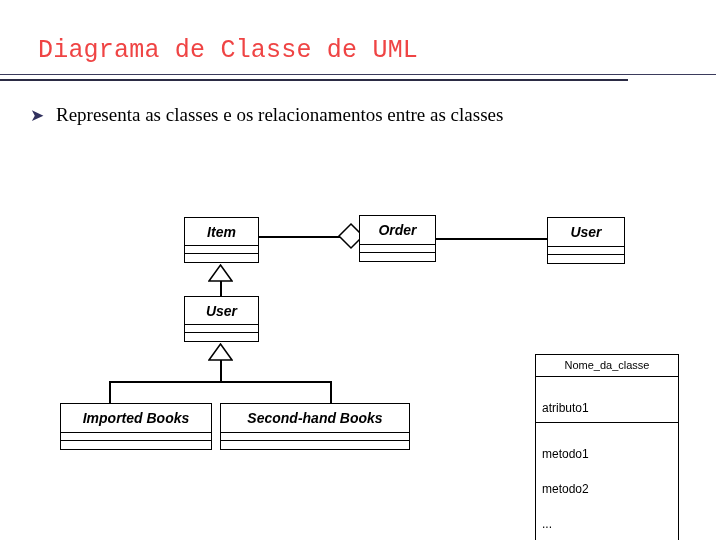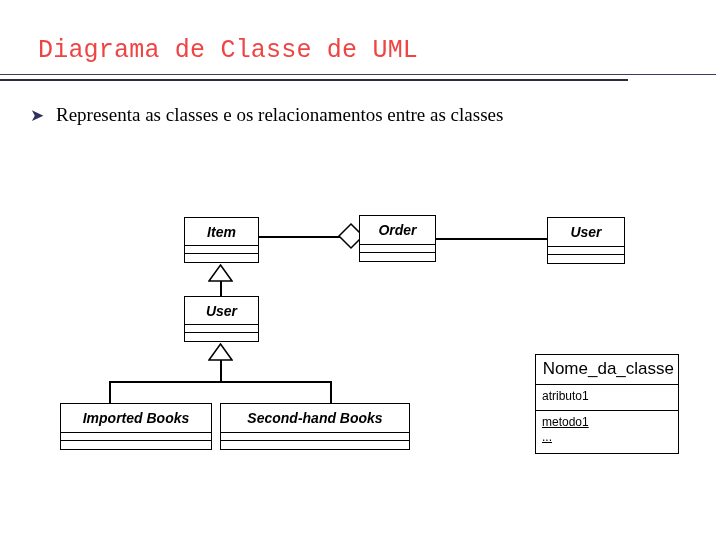--- a/index.html
+++ b/index.html
@@ -138,36 +138,35 @@
     top: 354px;
     width: 144px;
     box-sizing: border-box;
     border: 1.5px solid #000000;
     background: #ffffff;
     font-family: "Liberation Sans", sans-serif;
     font-size: 12px;
     color: #000000;
   }
   #legend-name {
-    text-align: right;
+    text-align: center;
     padding: 4px 4px 5px 4px;
     border-bottom: 1.5px solid #000000;
-    font-size: 17px;
+    font-size: 11px;
   }
   #legend-attrs {
     padding: 4px 6px 6px 6px;
     border-bottom: 1.5px solid #000000;
     line-height: 15px;
   }
   #legend-methods {
     padding: 4px 6px 8px 6px;
     line-height: 15px;
-    text-decoration: underline;
-  }
-  .legend-line { white-space: nowrap; }
+  }
+  .legend-line { white-space: nowrap; margin-top: 20px; }
 </style>
 </head>
 <body>
 
 <div id="slide">
 
   <div id="slide-title">Diagrama de Classe de UML</div>
 
   <div class="rule" id="rule-top"></div>
   <div class="rule" id="rule-bottom"></div>
@@ -249,17 +248,18 @@
 
   </div>
 
   <div id="legend-class">
     <div id="legend-name">Nome_da_classe</div>
     <div id="legend-attrs">
       <div class="legend-line">atributo1</div>
     </div>
     <div id="legend-methods">
       <div class="legend-line">metodo1</div>
+      <div class="legend-line">metodo2</div>
       <div class="legend-line">...</div>
     </div>
   </div>
 
 </div>
 
 </body></html>

